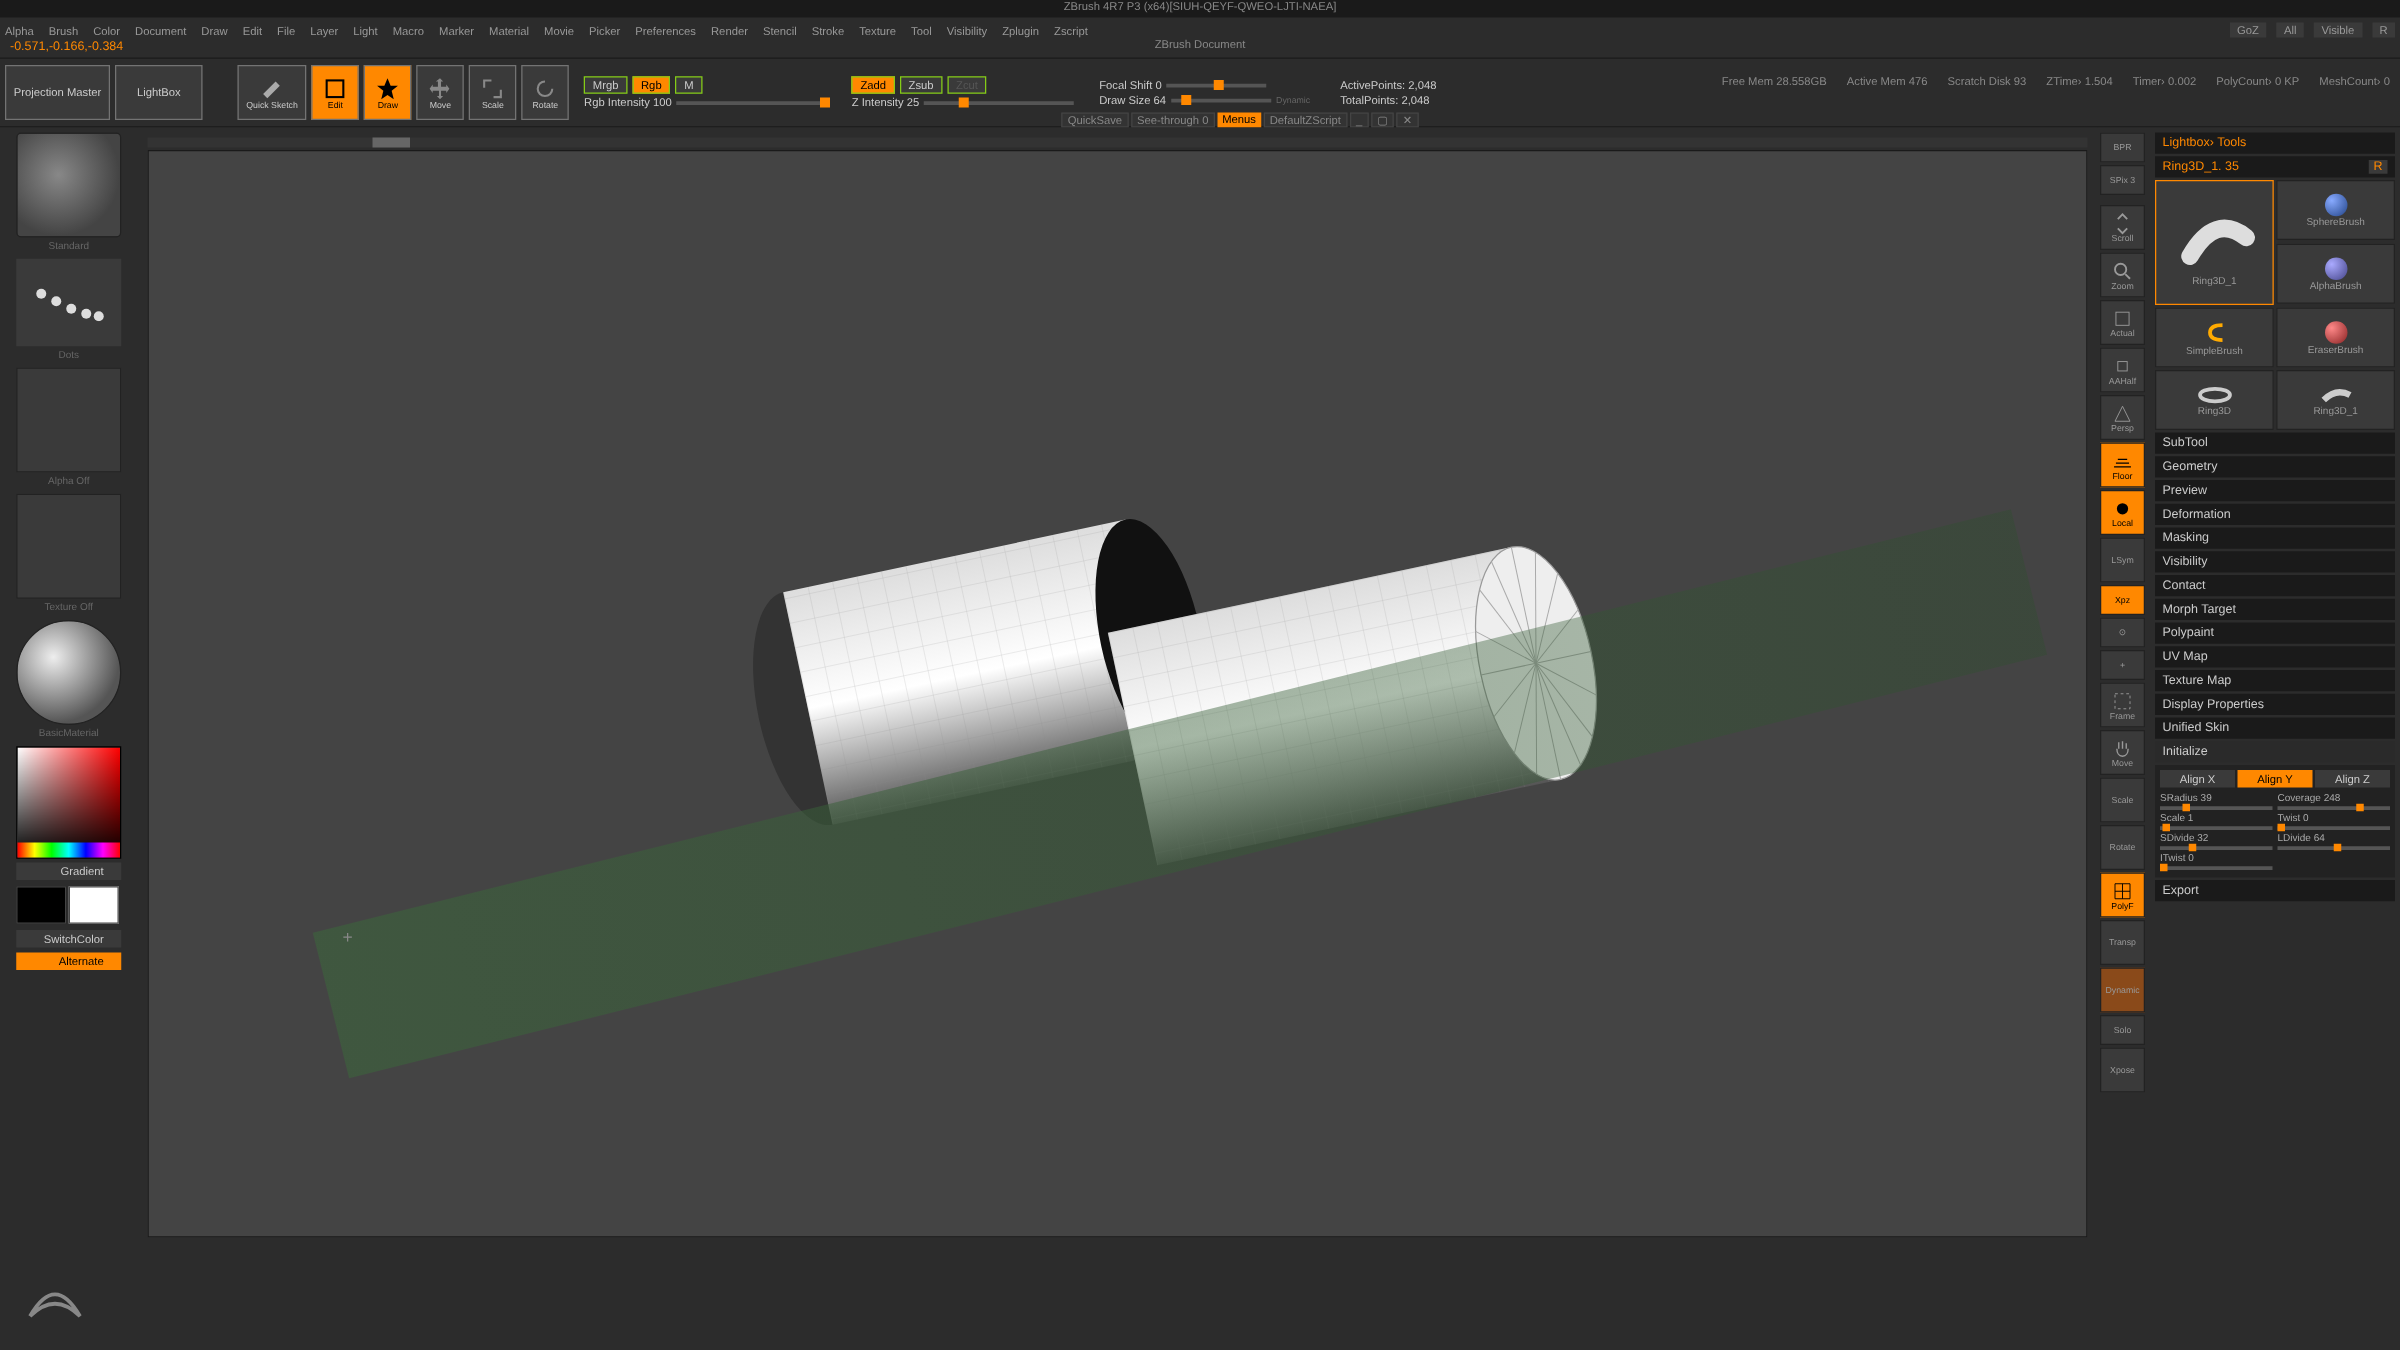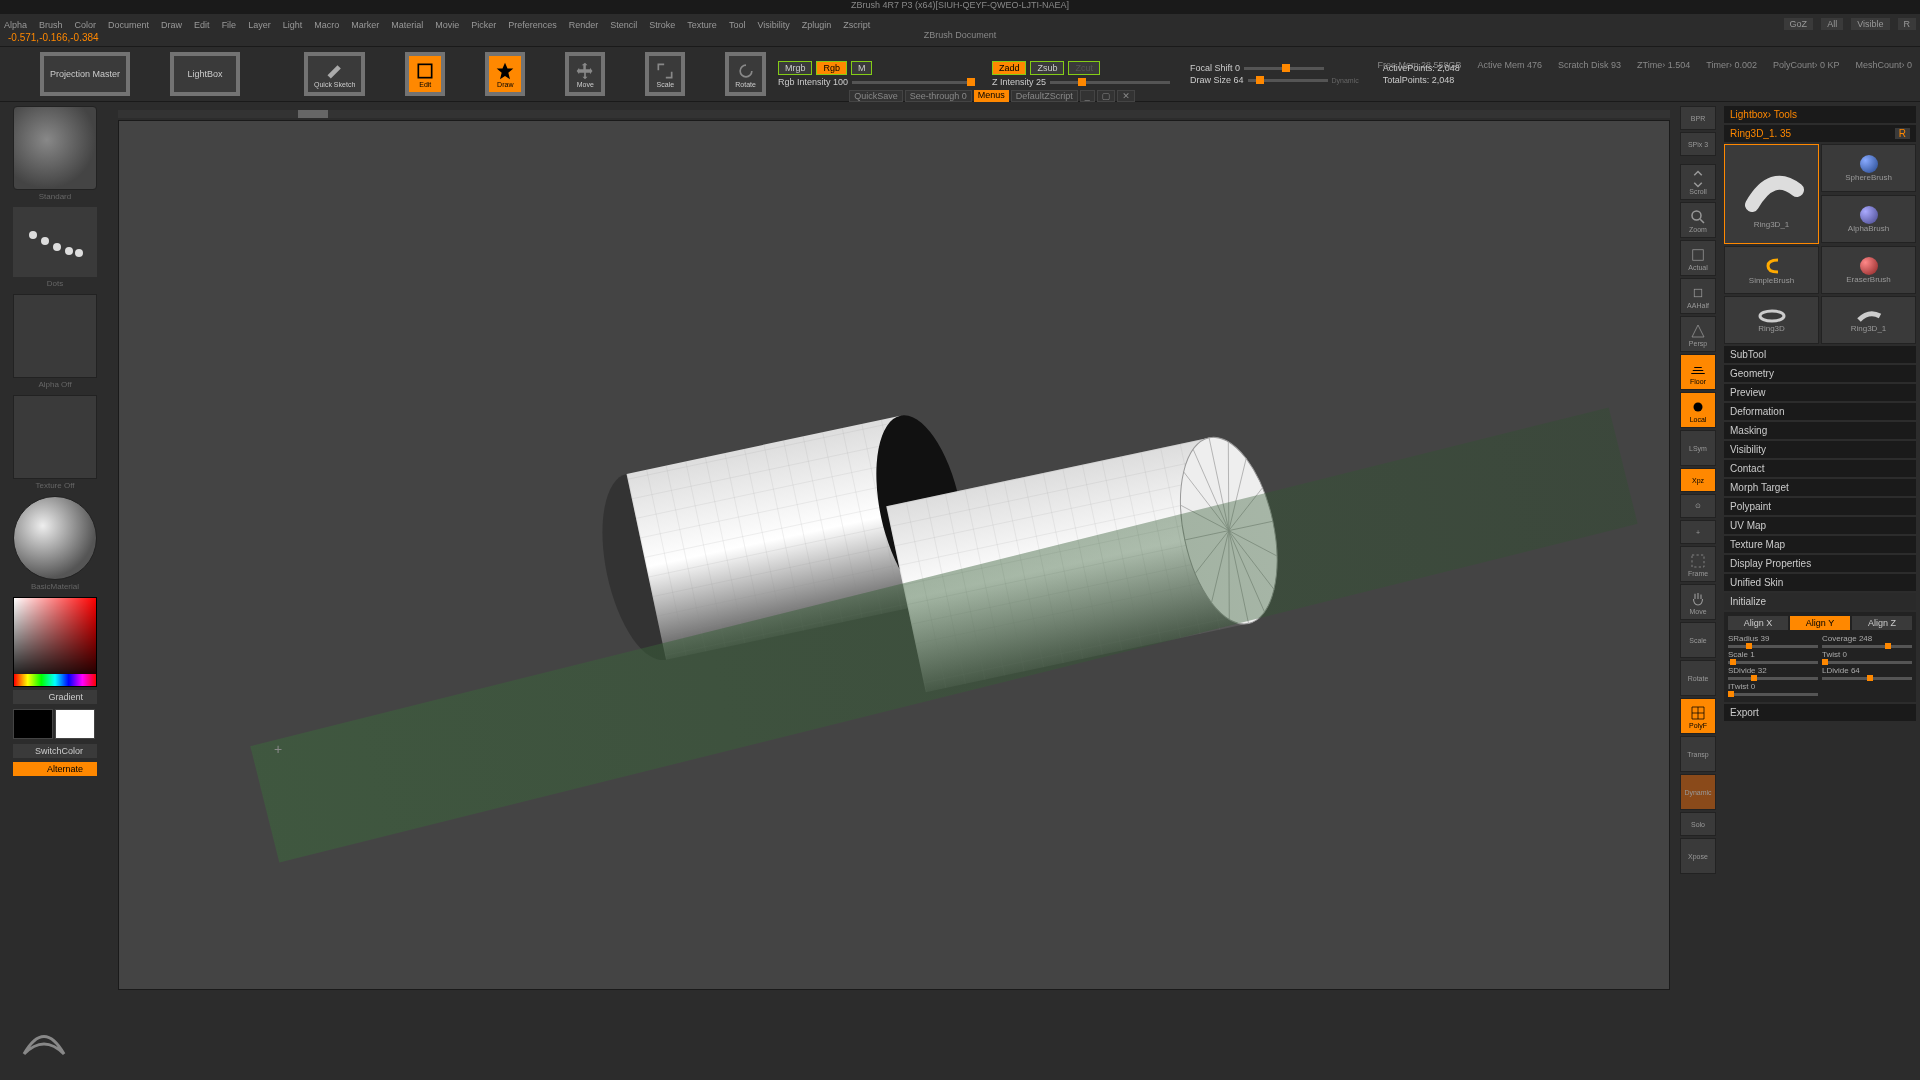--- a/index.html
+++ b/index.html
@@ -12,21 +12,21 @@
 .titlebar .orange { background: #ff8800; color: #000; padding: 0 4px; }
 .titlebar .btn { background: #333; padding: 0 4px; border: 1px solid #444; }
 
 
 .menubar { height: 16px; background: transparent; display: flex; align-items: flex-end; padding: 0 4px; gap: 12px; font-size: 9px; color: #999; }
 .menubar span { cursor: pointer; }
 .menubar .right { margin-left: auto; display: flex; gap: 8px; align-items: center; }
 
 
 .toolbar { height: 56px; background: #2c2c2c; display: flex; align-items: center; padding: 4px; gap: 4px; border-top: 1px solid #1a1a1a; border-bottom: 1px solid #1a1a1a; }
-.tool-btn { background: #3a3a3a; border: 4px solid #737373; padding: 4px 6px; font-size: 9px; color: #ccc; display: flex; flex-direction: column; align-items: center; justify-content: center; height: 44px; min-width: 38px; margin-left: 36px; }
+.tool-btn { background: #3a3a3a; border: 1px solid #737373; padding: 4px 6px; font-size: 9px; color: #ccc; display: flex; flex-direction: column; align-items: center; justify-content: center; height: 44px; min-width: 38px; }
 .tool-btn.wide { min-width: 70px; }
 .tool-btn.orange-bg { background: #ff8800; color: #000; }
 .tool-btn svg { width: 20px; height: 20px; }
 .slider-group { display: flex; flex-direction: column; gap: 2px; padding: 0 8px; }
 .slider-row { display: flex; align-items: center; gap: 4px; font-size: 9px; color: #ccc; }
 .slider-row .label-btn { background: #3a3a3a; padding: 1px 6px; border: 1px solid #84cc16; }
 .slider-row .label-btn.orange { background: #ff8800; color: #000; }
 .slider-track { width: 120px; height: 3px; background: #555; position: relative; }
 .slider-track .knob { position: absolute; width: 8px; height: 8px; background: #ff8800; top: -3px; }
 .stats-display { display: flex; flex-direction: column; gap: 2px; padding: 0 12px; font-size: 9px; color: #ccc; }

